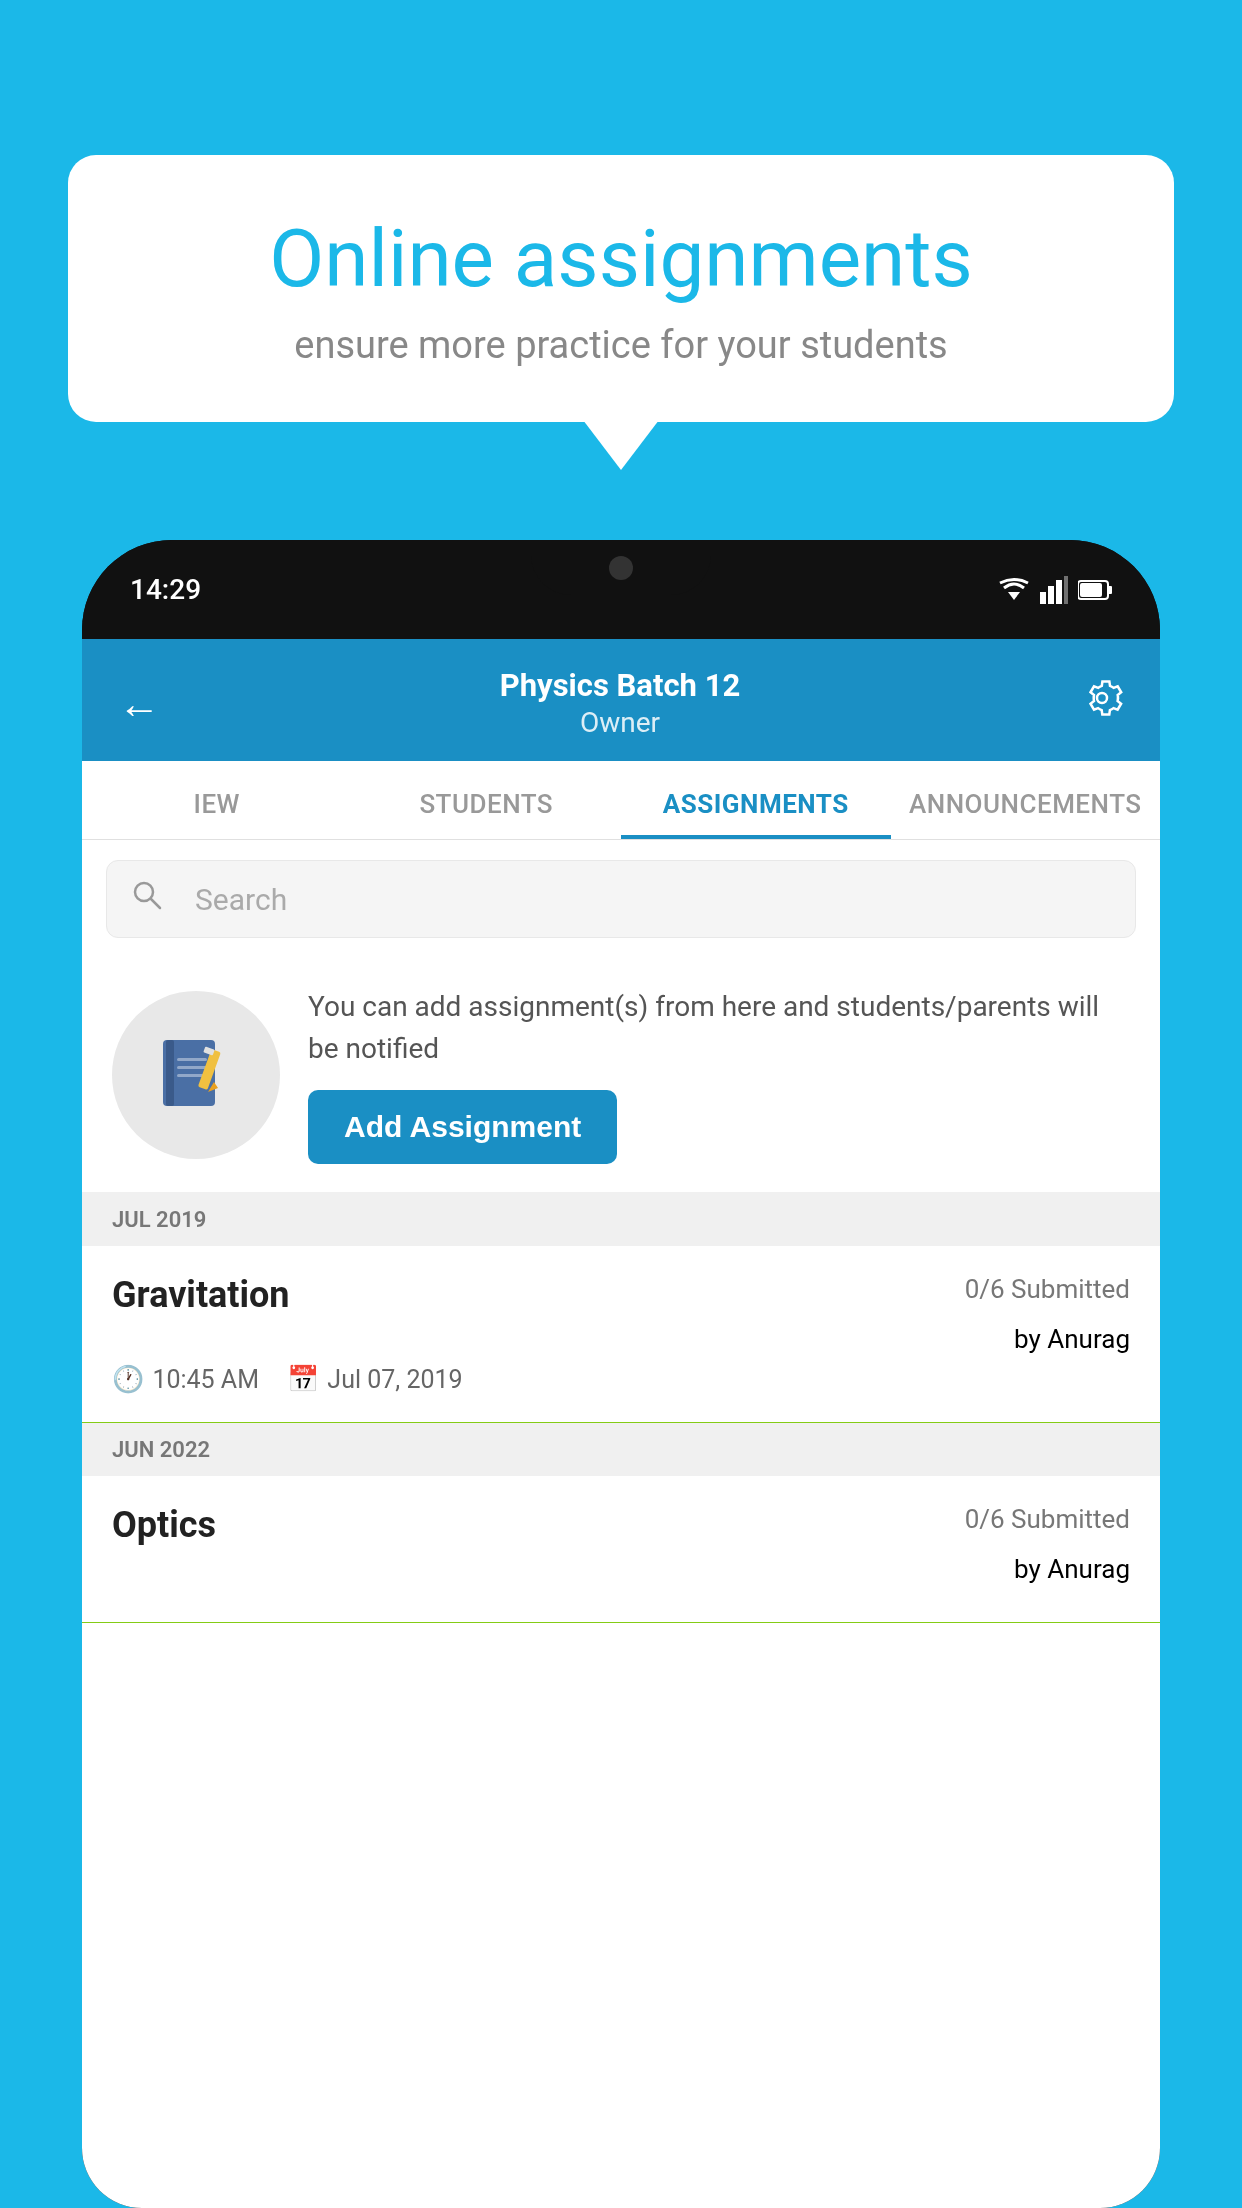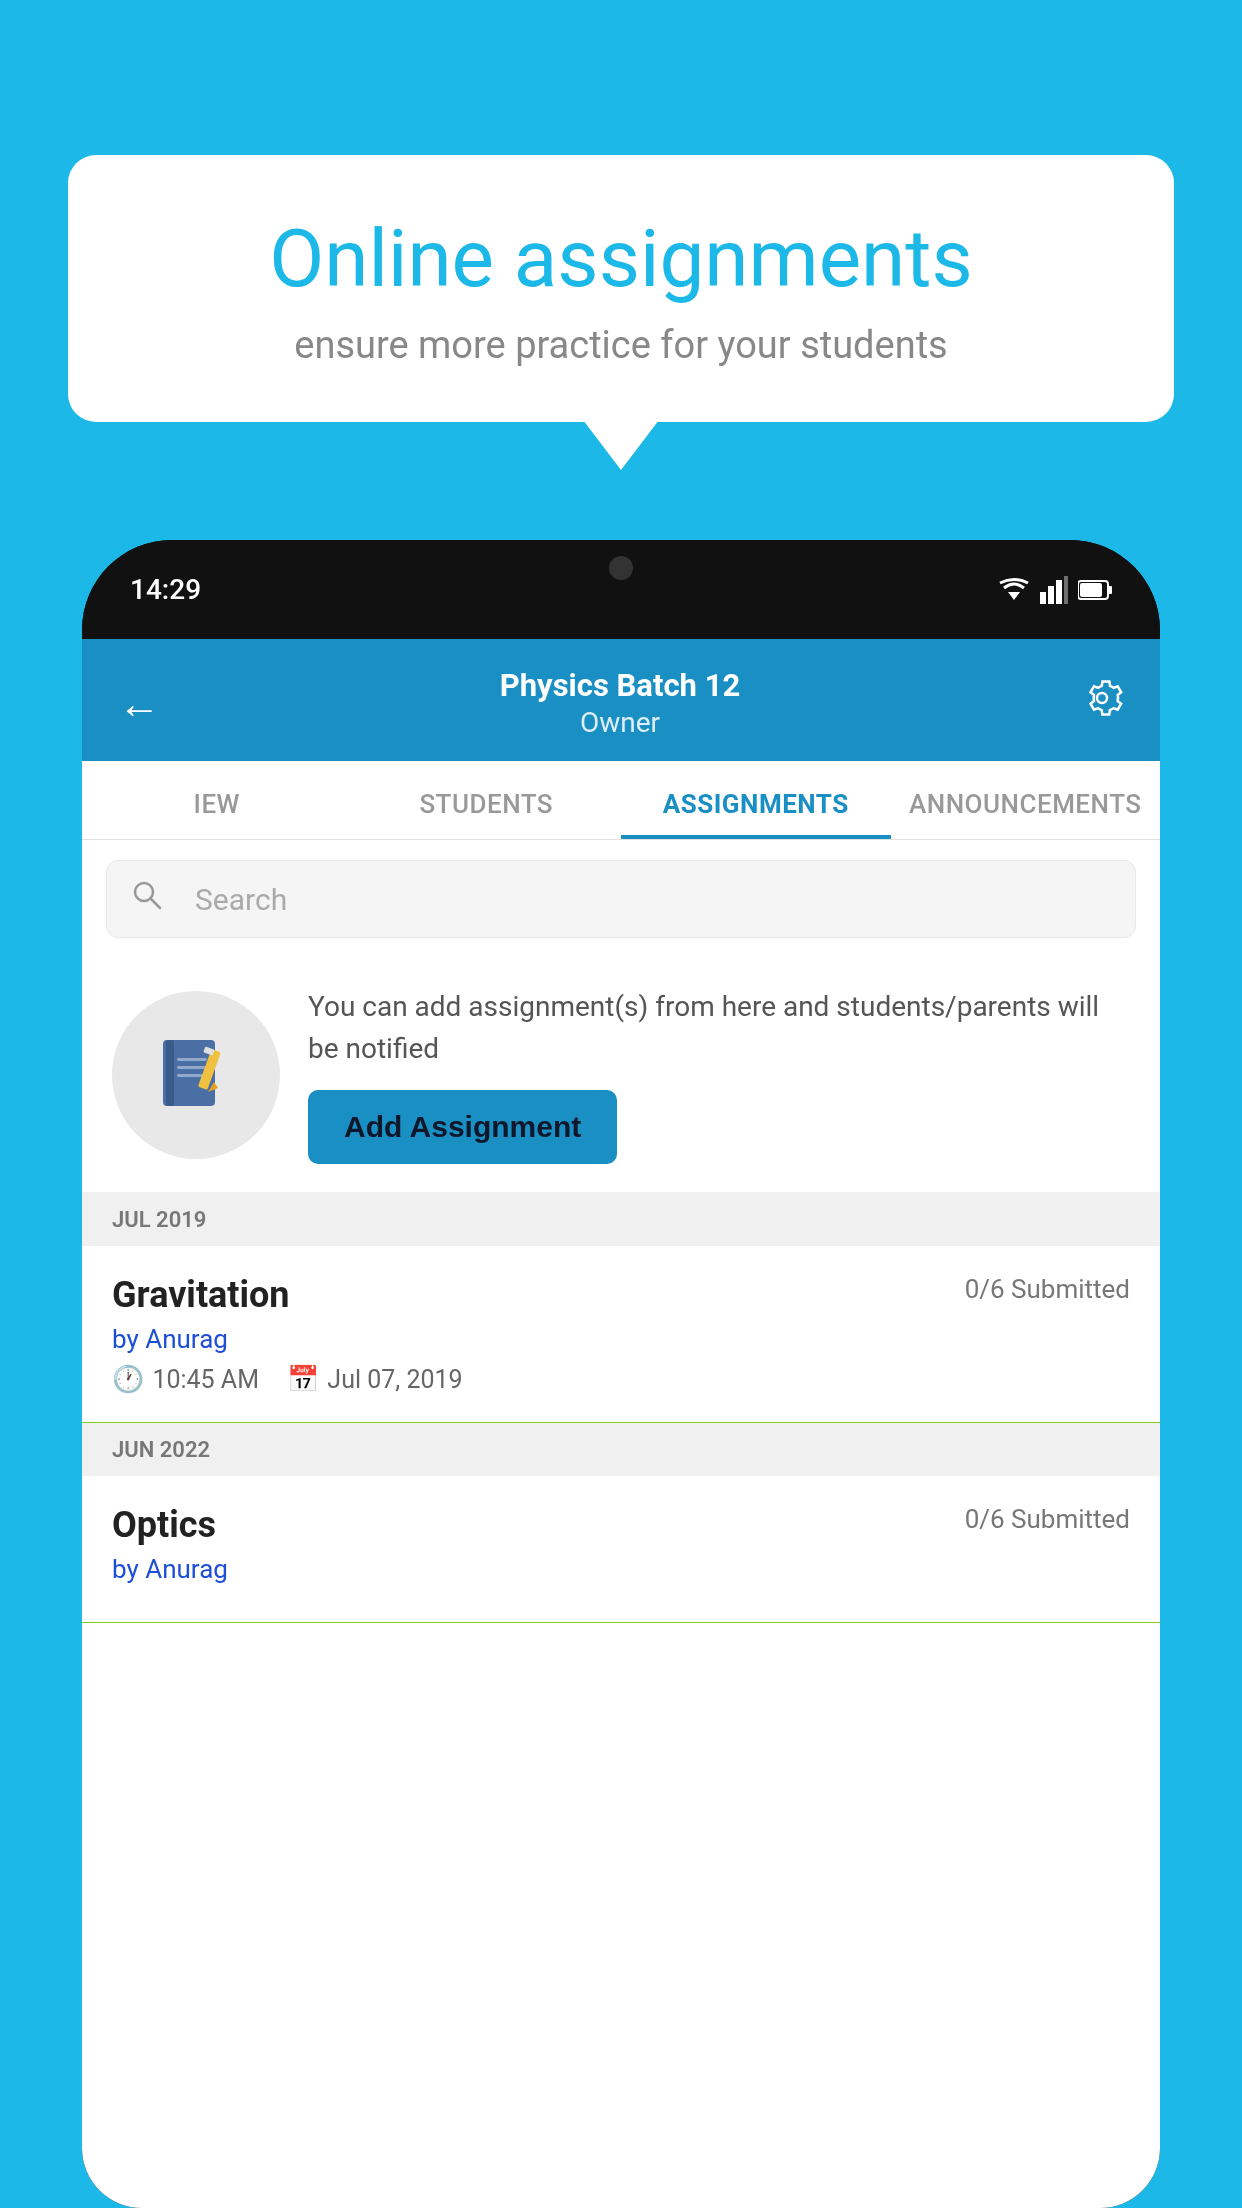--- a/index.html
+++ b/index.html
@@ -253,21 +253,21 @@
 
     .promo-description {
       font-size: 28px;
       color: #555;
       line-height: 1.5;
       margin-bottom: 20px;
     }
 
     .add-assignment-btn {
       background: #1a8fc4;
-      color: #0f172a;
+      color: #ffffff;
       border: none;
       border-radius: 10px;
       padding: 20px 36px;
       font-size: 30px;
       font-weight: 600;
       cursor: pointer;
       display: inline-block;
     }
 
     
@@ -299,22 +299,23 @@
       color: #222;
     }
 
     .assignment-submitted {
       font-size: 26px;
       color: #777;
     }
 
     .assignment-by {
       font-size: 26px;
-      color: #1d4ed8;
+      color: #000000;
       margin-bottom: 10px;
+      text-align: right;
     }
 
     .assignment-meta {
       display: flex;
       gap: 28px;
       align-items: center;
     }
 
     .meta-item {
       display: flex;

